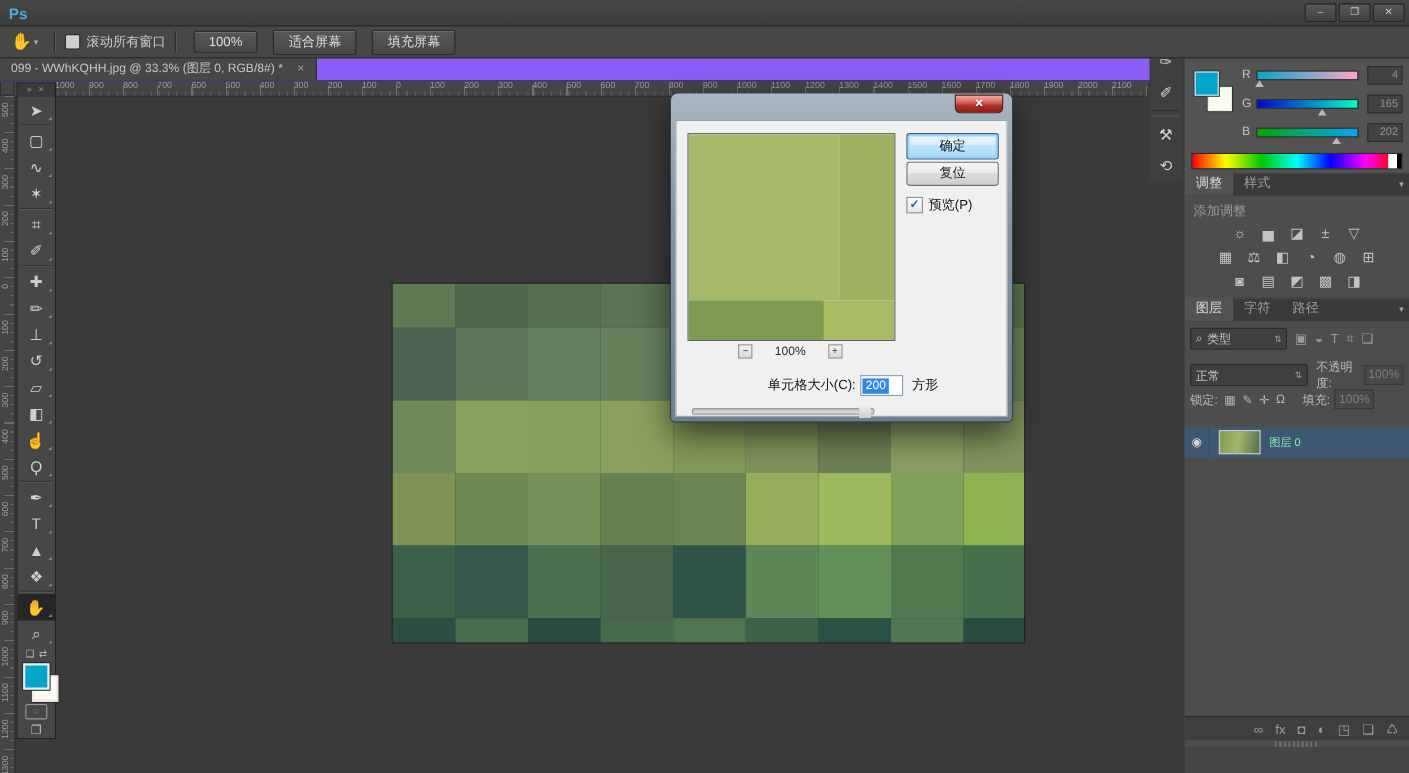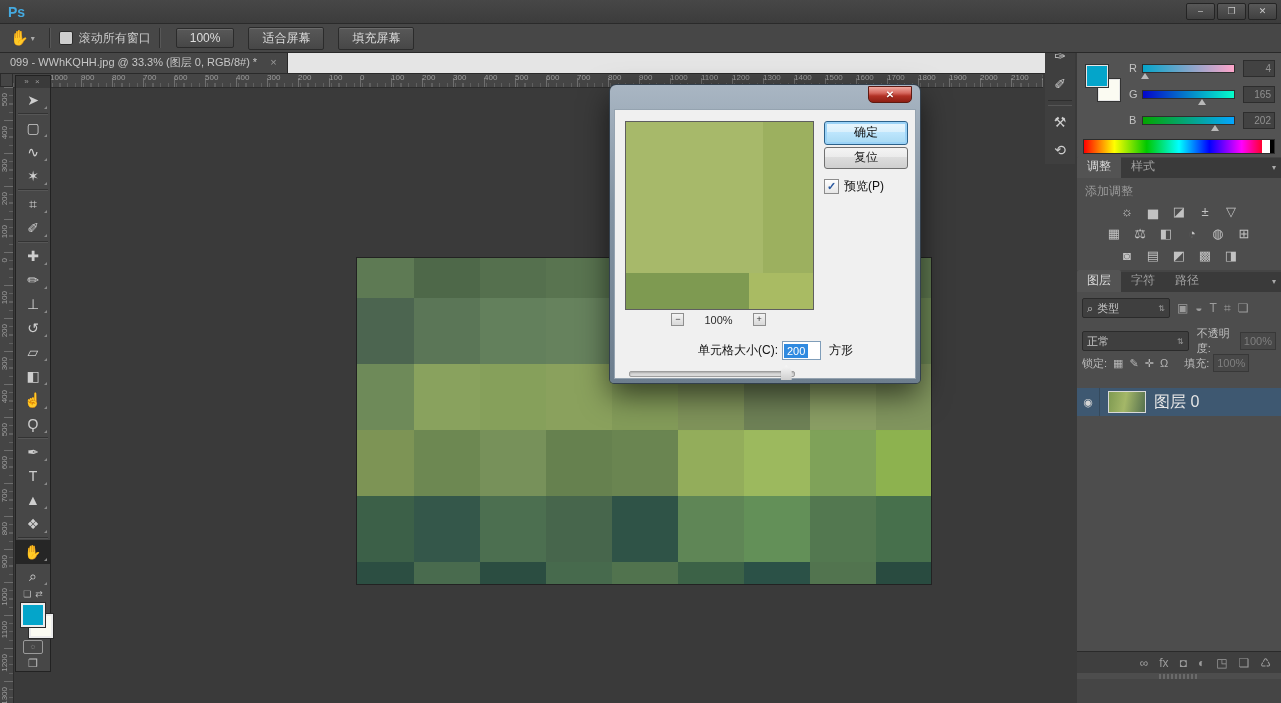--- a/index.html
+++ b/index.html
@@ -16,21 +16,21 @@
   
   #optionsbar{position:absolute;left:0;top:24px;width:1281px;height:28px;background:#474747;
               border-bottom:1px solid #292929;display:flex;align-items:center;font-size:12px;z-index:29;}
   #opt-tool{margin-left:10px;font-size:15px;color:#ddd;}
   .caret{font-size:8px;color:#aaa;margin:0 6px 0 2px;}
   .vsep{width:1px;height:20px;background:#2e2e2e;border-right:1px solid #575757;margin:0 8px;}
   .chk{width:12px;height:12px;background:#cfcfcf;border:1px solid #2b2b2b;border-radius:2px;margin-right:6px;}
   .optbtn{margin:0 7px;padding:2px 13px;background:linear-gradient(#585858,#474747);border:1px solid #2b2b2b;
           border-radius:2px;box-shadow:inset 0 1px 0 #6b6b6b;color:#dedede;font-size:12px;}
   
-  #tabbar{position:absolute;left:0;top:52px;width:1068px;height:21px;background:#e5e5e5;border-bottom:1px solid #2a2a2a;z-index:28;}
+  #tabbar{position:absolute;left:0;top:52px;width:1068px;height:21px;background:#8b5cf6;border-bottom:1px solid #2a2a2a;z-index:28;}
   #doctab{position:absolute;left:0;top:0;height:21px;line-height:21px;background:#474747;border-right:1px solid #282828;
           padding:0 10px;font-size:11px;color:#c6c6c6;}
   #doctab .close{margin-left:10px;color:#9a9a9a;font-size:11px;}
   
   #ruler-corner{position:absolute;left:0;top:73px;width:13px;height:14px;background:#454545;border:1px solid #2c2c2c;box-sizing:border-box;z-index:27;}
   #hruler{position:absolute;left:13px;top:73px;width:1030px;height:14px;background:#454545;border-bottom:1px solid #2c2c2c;
           overflow:hidden;z-index:26;}
   #hruler::before{content:"";position:absolute;left:0;right:0;bottom:0;height:4px;
           background:repeating-linear-gradient(90deg,#5f5f5f 0 1px,transparent 1px 7.75px);}
   #hruler::after{content:"";position:absolute;left:6px;right:0;bottom:0;height:9px;
@@ -101,21 +101,21 @@
       padding:0 4px;color:#c6c6c6;font-size:11px;}
   .dd .arr{margin-left:auto;font-size:8px;color:#9a9a9a;}
   .fic{margin-left:7px;font-size:12px;color:#9c9c9c;}
   .ly-lab{color:#bdbdbd;font-size:11px;}
   .valbox{height:16px;border:1px solid #383838;background:#484848;color:#7f7f7f;font-size:11px;
           display:flex;align-items:center;padding:0 3px;margin-left:4px;}
   .lic{margin-left:6px;font-size:11px;color:#b5b5b5;}
   #layer-row{position:absolute;left:0;top:96px;width:100%;height:28px;background:#3e5871;display:flex;align-items:center;}
   #eye{width:22px;text-align:center;font-size:11px;color:#d6d6d6;border-right:1px solid #34495c;height:100%;line-height:28px;}
   #ly-thumb{width:38px;height:22px;margin:0 8px;border:1px solid #d9d9d9;box-sizing:border-box;}
-  #ly-name{color:#e5e5e5;font-size:16px;}
+  #ly-name{color:#86efac;font-size:10px;}
   #ly-bottom{position:absolute;left:0;bottom:6px;width:100%;height:22px;background:#3f3f3f;border-top:1px solid #2a2a2a;
              display:flex;align-items:center;justify-content:flex-end;gap:11px;padding-right:10px;box-sizing:border-box;}
   .bic{font-size:12px;color:#9c9c9c;}
   #grip{position:absolute;bottom:0;left:50%;width:40px;height:5px;margin-left:-20px;
         background:repeating-linear-gradient(90deg,#6a6a6a 0 2px,transparent 2px 4px);}
   
   #dialog{position:absolute;left:610px;top:85px;width:310px;height:298px;z-index:50;
           background:linear-gradient(180deg,#a9b6c3,#8494a3 40%,#6d7e8e);border-radius:6px 6px 4px 4px;
           box-shadow:0 0 0 1px #33404d,0 12px 30px rgba(0,0,0,.6);}
   #dlg-title{height:24px;line-height:22px;padding-left:10px;font-size:12px;color:#151515;}

